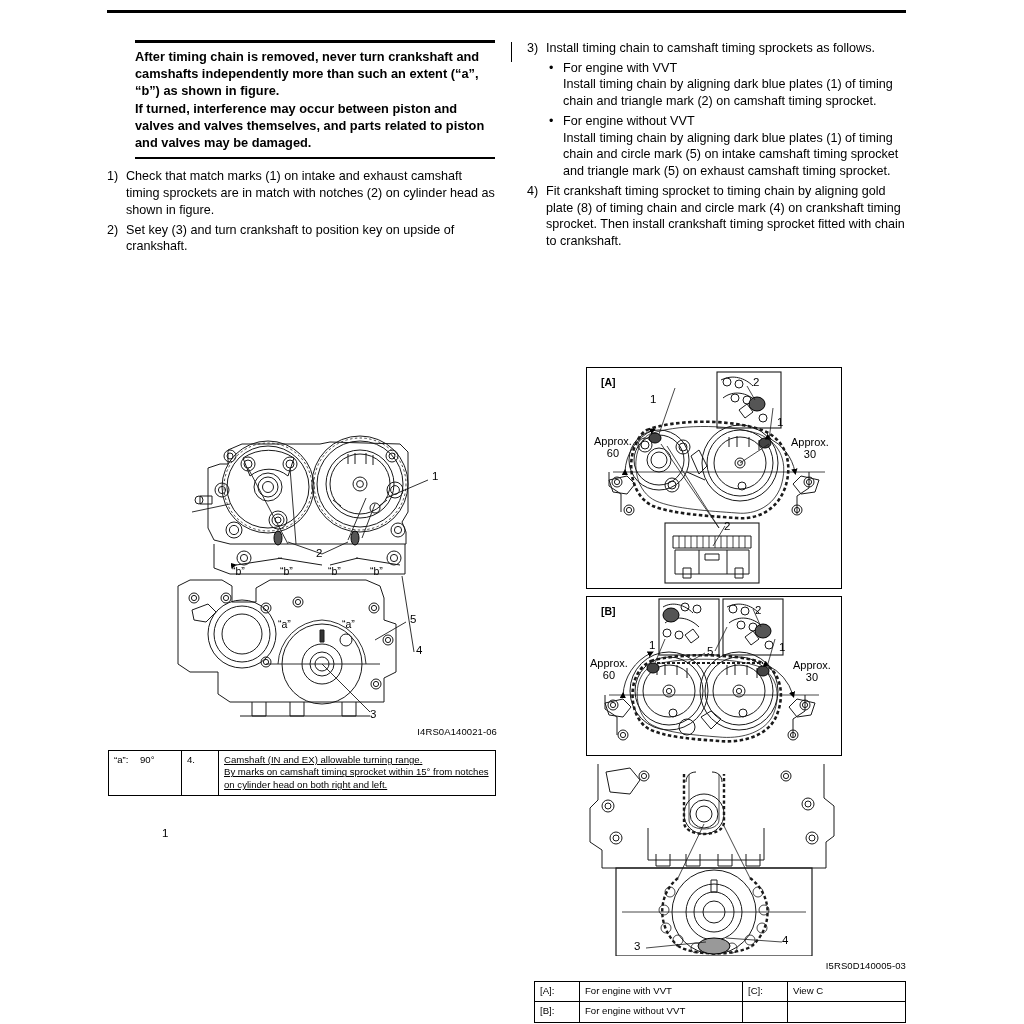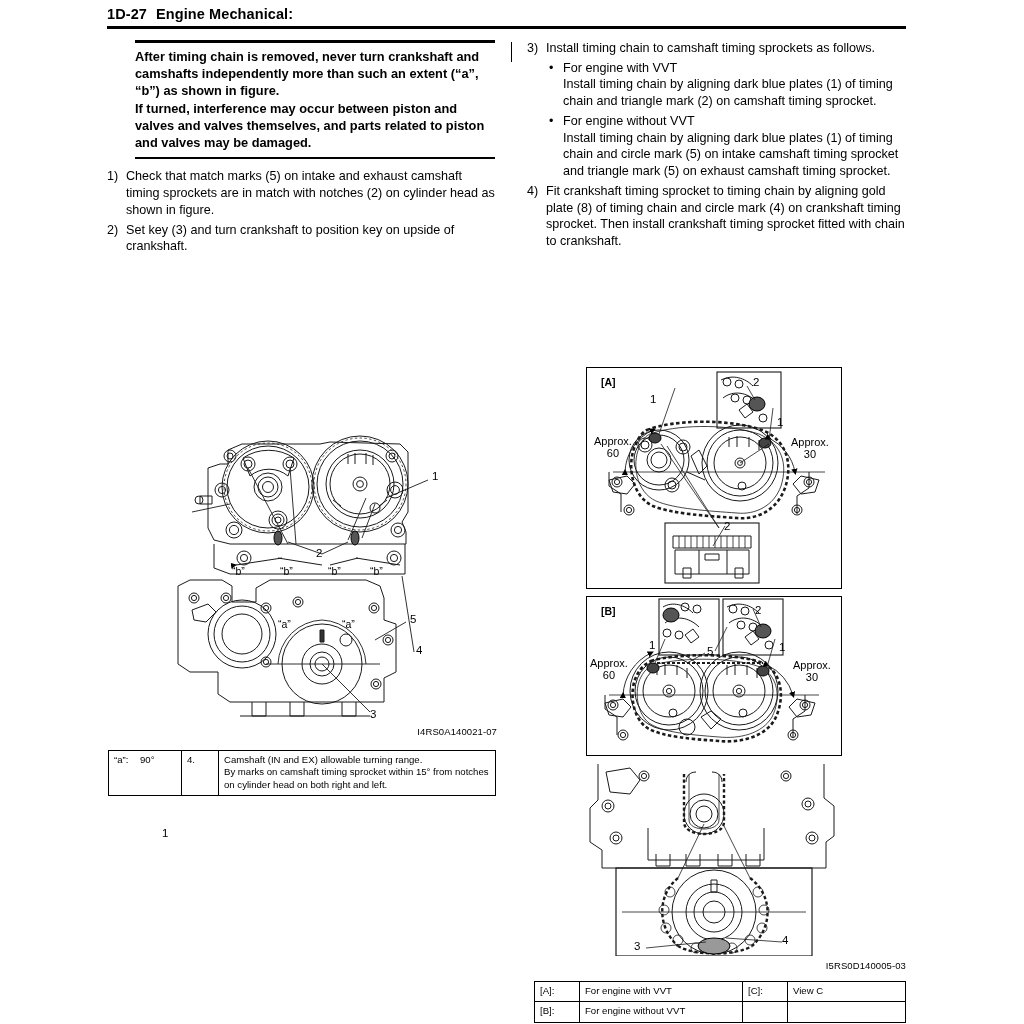--- a/index.html
+++ b/index.html
@@ -192,42 +192,39 @@
     font-size: 10.5px;
   }
   svg { display: block; }
 </style>
 </head>
 <body>
 
 <div class="page">
 
   <div class="header">
-    <div class="header-line">
-      <span class="header-code">1D-27</span><span>Engine Mechanical:</span>
-    </div>
     <div class="header-rule"></div>
   </div>
 
   <div class="col-divider"></div>
 
   <div class="col-left">
 
 
     <div class="caution">
       <div class="caution-rule"></div>
       <div class="caution-body" style="white-space: pre-line;">After timing chain is removed, never turn crankshaft and camshafts independently more than such an extent (“a”, “b”) as shown in figure.
 If turned, interference may occur between piston and valves and valves themselves, and parts related to piston and valves may be damaged.</div>
       <div class="caution-rule-bottom"></div>
     </div>
 
     <div class="steps">
       <div class="step">
         <span class="step-num">1)</span>
-        <span class="step-txt">Check that match marks (5) on intake and exhaust camshaft timing sprockets are in match with notches (2) on cylinder head as shown in figure.</span>
+        <span class="step-txt">Check that match marks (1) on intake and exhaust camshaft timing sprockets are in match with notches (2) on cylinder head as shown in figure.</span>
       </div>
       <div class="step">
         <span class="step-num">2)</span>
         <span class="step-txt">Set key (3) and turn crankshaft to position key on upside of crankshaft.</span>
       </div>
     </div>
   </div>
 
   <div class="fig-wrap" style="left:170px; top:372px; width:270px; height:352px;">
     <svg width="270" height="352" viewBox="0 0 270 352">
@@ -367,30 +364,30 @@
 
     <span class="fig-quote" style="left:62px; top:193px;">“b”</span>
     <span class="fig-quote" style="left:110px; top:193px;">“b”</span>
     <span class="fig-quote" style="left:158px; top:193px;">“b”</span>
     <span class="fig-quote" style="left:200px; top:193px;">“b”</span>
 
     <span class="fig-quote" style="left:108px; top:246px;">“a”</span>
     <span class="fig-quote" style="left:172px; top:246px;">“a”</span>
   </div>
 
-  <div class="fig-id" style="position:absolute; left:330px; top:726px; width:167px;">I4RS0A140021-07</div>
+  <div class="fig-id" style="position:absolute; left:330px; top:726px; width:167px;">I4RS0A140021-06</div>
 
   <table class="legend" style="position:absolute; left:108px; top:750px; width:388px;">
     <tbody>
         <tr>
       <td class="lg-key">
         <span class="k1">“a”:</span><span>90°</span>
       </td>
       <td class="lg-num">4.</td>
-      <td style="white-space: pre-line;">Camshaft (IN and EX) allowable turning range.
+      <td style="white-space: pre-line; text-decoration: underline;">Camshaft (IN and EX) allowable turning range.
 By marks on camshaft timing sprocket within 15° from notches on cylinder head on both right and left.</td>
     </tr>
   </tbody>
     </table>
 
   <div class="col-right">
     <div class="steps" style="margin-top:0;">
 
       <div class="step">
         <span class="step-num">3)</span>

